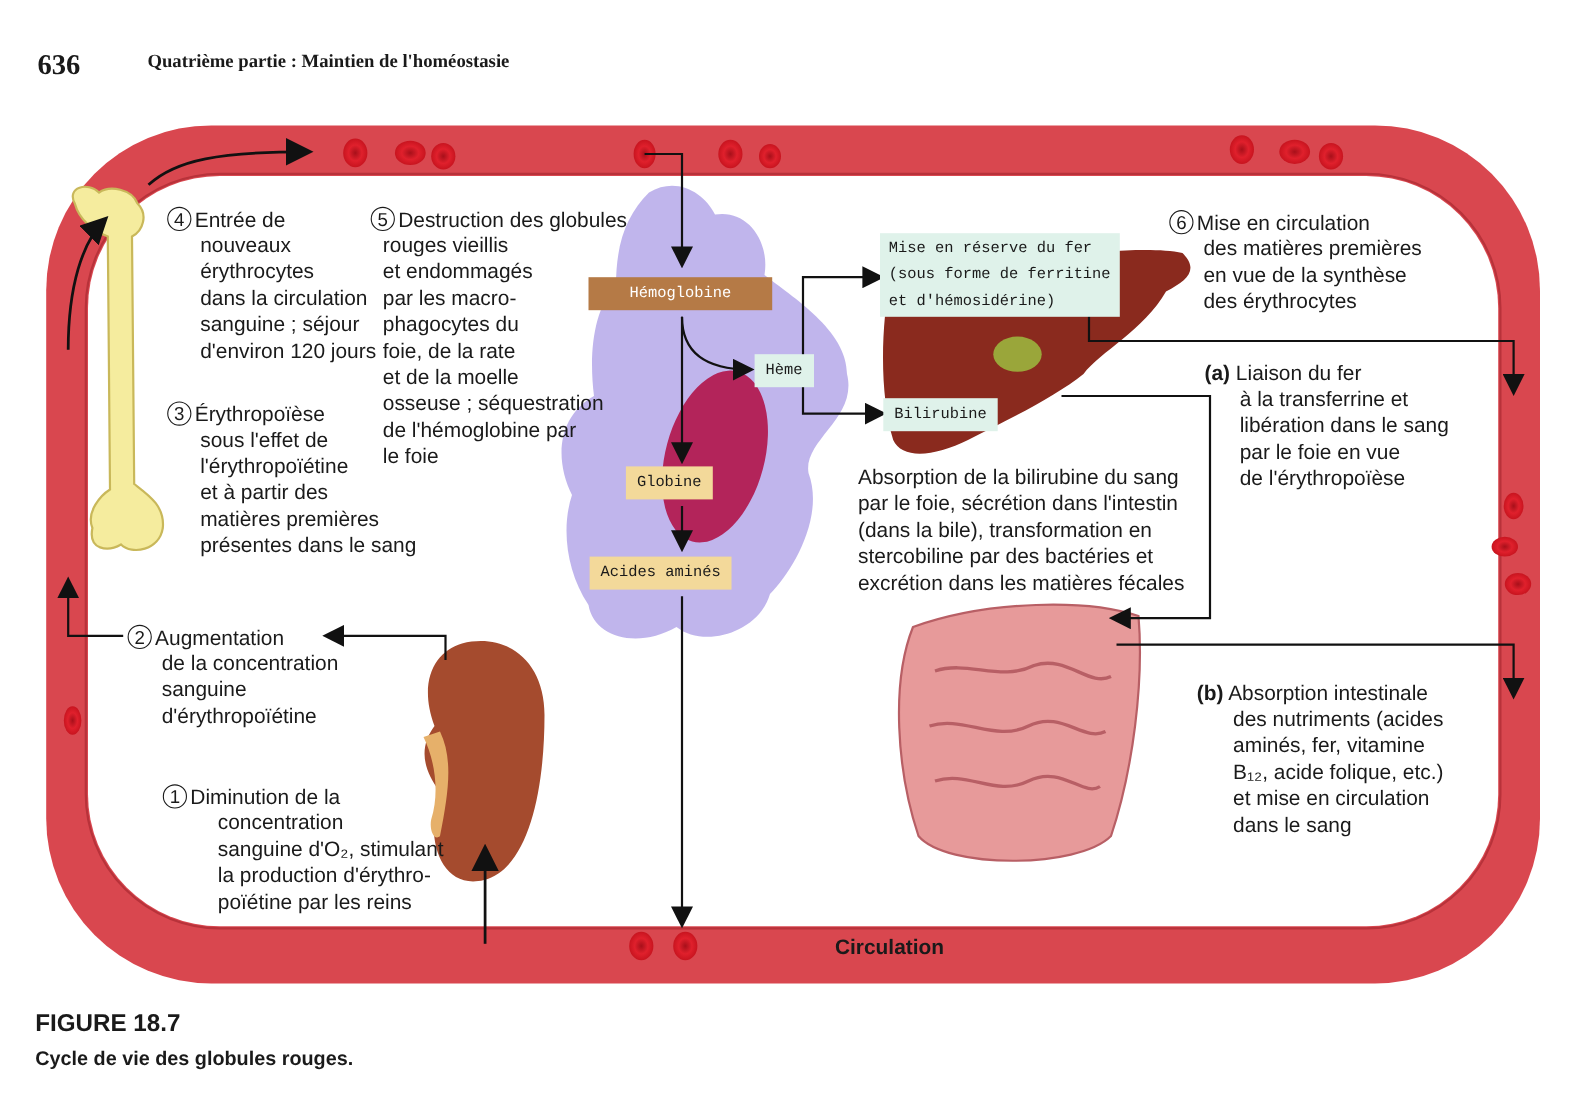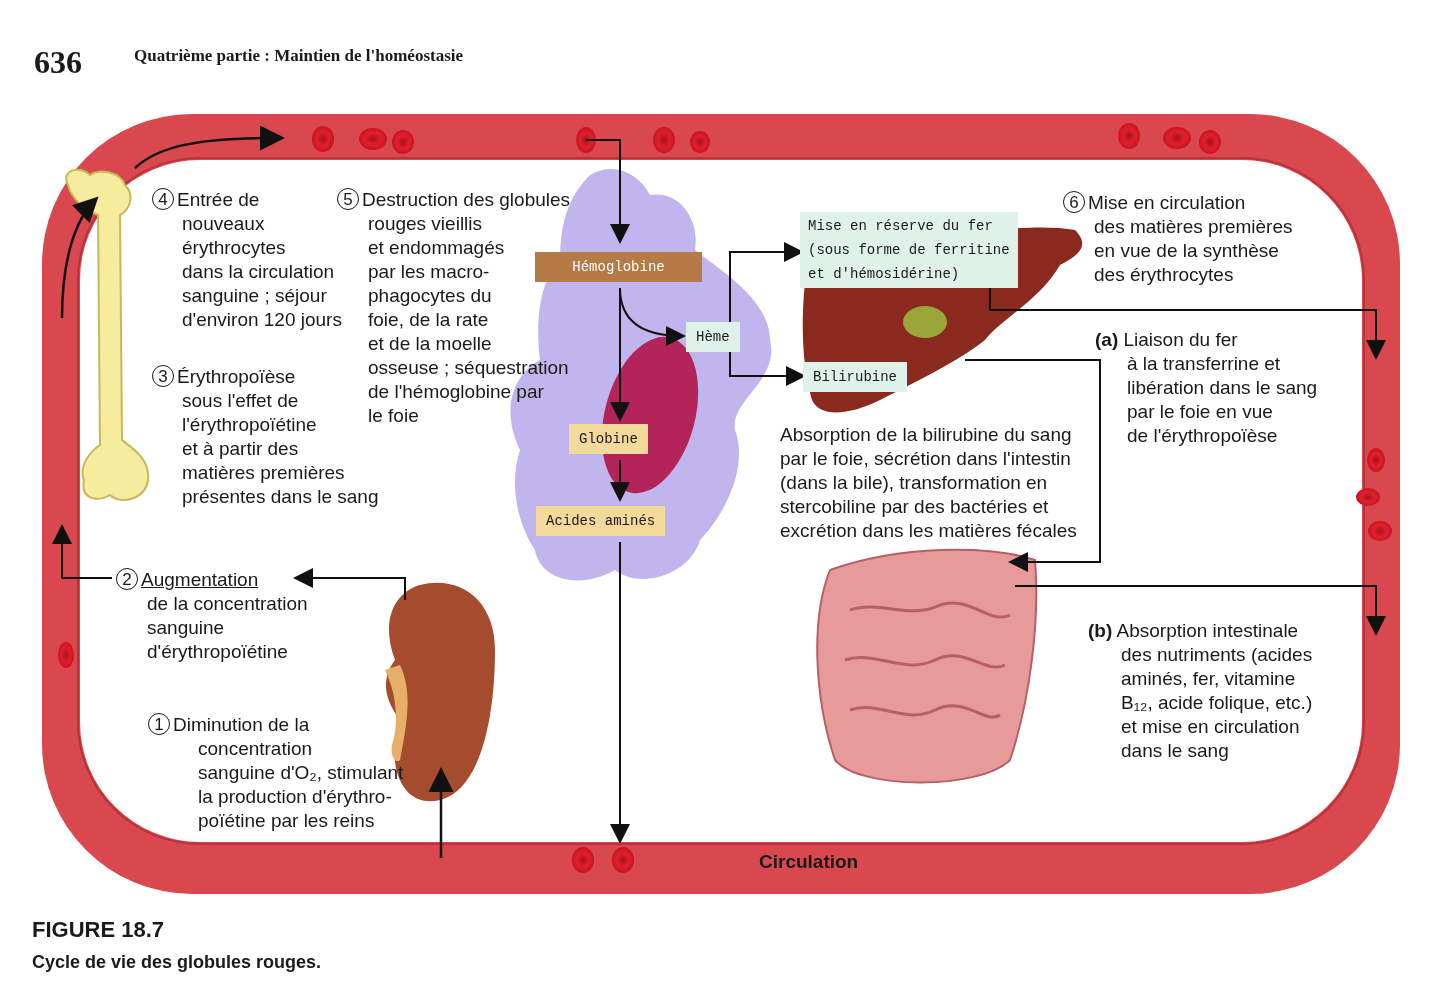--- a/index.html
+++ b/index.html
@@ -1,17 +1,17 @@
 <!DOCTYPE html>
 <html><head>
 <meta charset="utf-8">
 <style>
   html, body { margin:0; padding:0; background:#ffffff; }
   body { width:1437px; height:1004px; position:relative; overflow:hidden; font-family:"Liberation Sans", sans-serif; color:#1a1a1a; }
-  .page-num { position:absolute; left:34px; top:44px; font-family:"Liberation Serif", serif; font-weight:bold; font-size:32px; }
+  .page-num { position:absolute; left:34px; top:44px; font-family:"Liberation Serif", serif; font-weight:bold; font-size:26px; }
   .page-title { position:absolute; left:134px; top:46px; font-family:"Liberation Serif", serif; font-size:17px;font-weight:bold; }
   svg.diagram { position:absolute; left:0; top:0; }
   .txt { position:absolute; font-size:19px; line-height:24px; white-space:pre; color:#1a1a1a; }
   .num { display:inline-block; width:22px; height:22px; border:1.6px solid #1a1a1a; border-radius:50%; text-align:center; line-height:22px; font-size:17px; margin-right:3px; box-sizing:border-box; vertical-align:1px; }
   .box { position:absolute; font-size:14px; line-height:24px; padding:3px 10px; white-space:pre;font-family:Liberation Mono, monospace; }
   .box.brown { background:#b57a46; color:#ffffff; }
   .box.yellow { background:#f3d99a; }
   .box.mint { background:#dff2ea; }
   .fig-label { position:absolute; left:32px; top:917px; font-weight:bold; font-size:22px; }
   .fig-caption { position:absolute; left:32px; top:952px; font-weight:bold; font-size:18px; }
@@ -101,23 +101,23 @@
   </g>
 </svg>
 
 <div class="txt" style="left:152px; top:188px;"><span class="num">4</span><span>Entrée de</span></div>
 <div class="txt" style="left:182px; top:212px;"><div>nouveaux</div><div>érythrocytes</div><div>dans la circulation</div><div>sanguine ; séjour</div><div>d'environ 120 jours</div></div>
 
 <div class="txt" style="left:152px; top:365px;"><span class="num">3</span><span>Érythropoïèse</span></div>
 <div class="txt" style="left:182px; top:389px;"><div>sous l'effet de</div><div>l'érythropoïétine</div><div>et à partir des</div><div>matières premières</div><div>présentes dans le sang</div></div>
 
 <div class="txt" style="left:337px; top:188px;"><span class="num">5</span><span>Destruction des globules</span></div>
-<div class="txt" style="left:368px; top:212px;"><div>rouges vieillis</div><div>et endommagés</div><div>par les macro-</div><div>phagocytes du</div><div>foie, de la rate</div><div>et de la moelle</div><div>osseuse ; séquestration</div><div>de l'hémoglobine par</div><div>le foie</div></div>
+<div class="txt" style="left:348px; top:212px;"><div>rouges vieillis</div><div>et endommagés</div><div>par les macro-</div><div>phagocytes du</div><div>foie, de la rate</div><div>et de la moelle</div><div>osseuse ; séquestration</div><div>de l'hémoglobine par</div><div>le foie</div></div>
 
-<div class="txt" style="left:116px; top:568px;text-decoration:underline;"><span class="num">2</span><span>Augmentation</span></div>
+<div class="txt" style="left:116px; top:568px;"><span class="num">2</span><span>Augmentation</span></div>
 <div class="txt" style="left:147px; top:592px;"><div>de la concentration</div><div>sanguine</div><div>d'érythropoïétine</div></div>
 
 <div class="txt" style="left:148px; top:713px;"><span class="num">1</span><span>Diminution de la</span></div>
 <div class="txt" style="left:182px; top:737px;margin-left:16px;"><div>concentration</div><div>sanguine d'O₂, stimulant</div><div>la production d'érythro-</div><div>poïétine par les reins</div></div>
 
 <div class="txt" style="left:1063px; top:191px;"><span class="num">6</span><span>Mise en circulation</span></div>
 <div class="txt" style="left:1094px; top:215px;"><div>des matières premières</div><div>en vue de la synthèse</div><div>des érythrocytes</div></div>
 
 <div class="txt" style="left:1095px; top:328px;"><span class="bold">(a)</span> <span>Liaison du fer</span></div>
 <div class="txt" style="left:1127px; top:352px;"><div>à la transferrine et</div><div>libération dans le sang</div><div>par le foie en vue</div><div>de l'érythropoïèse</div></div>

